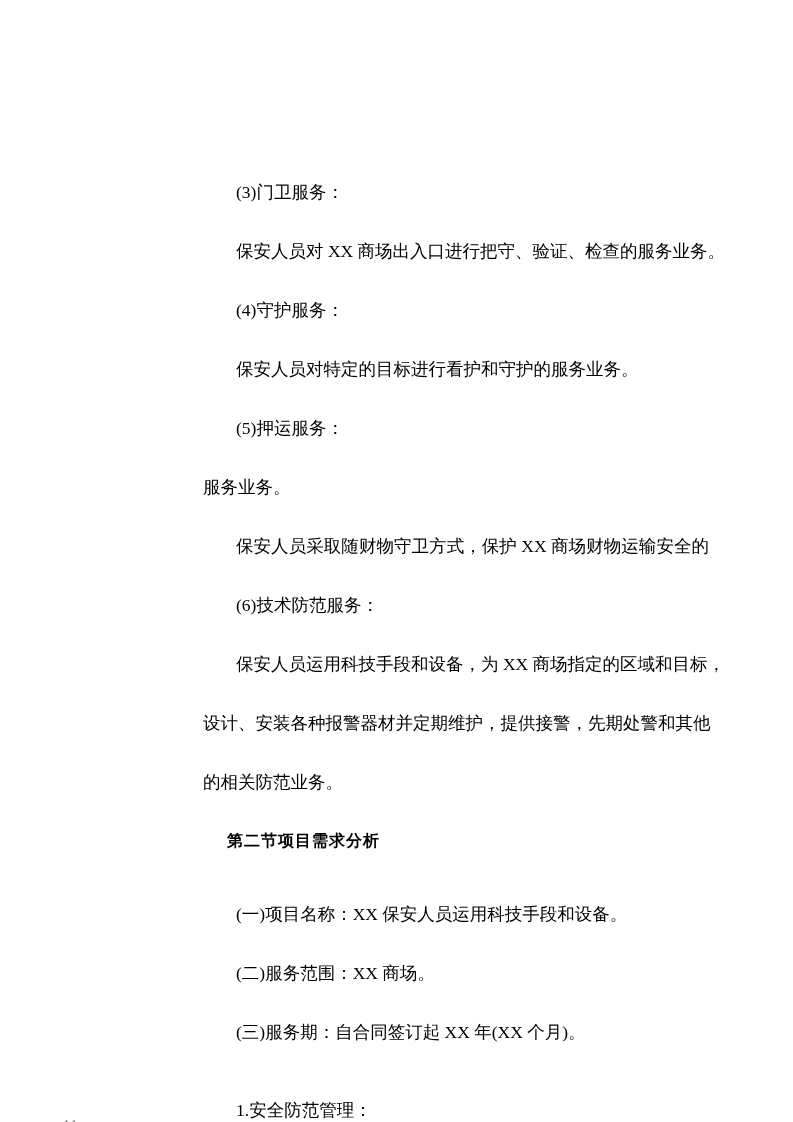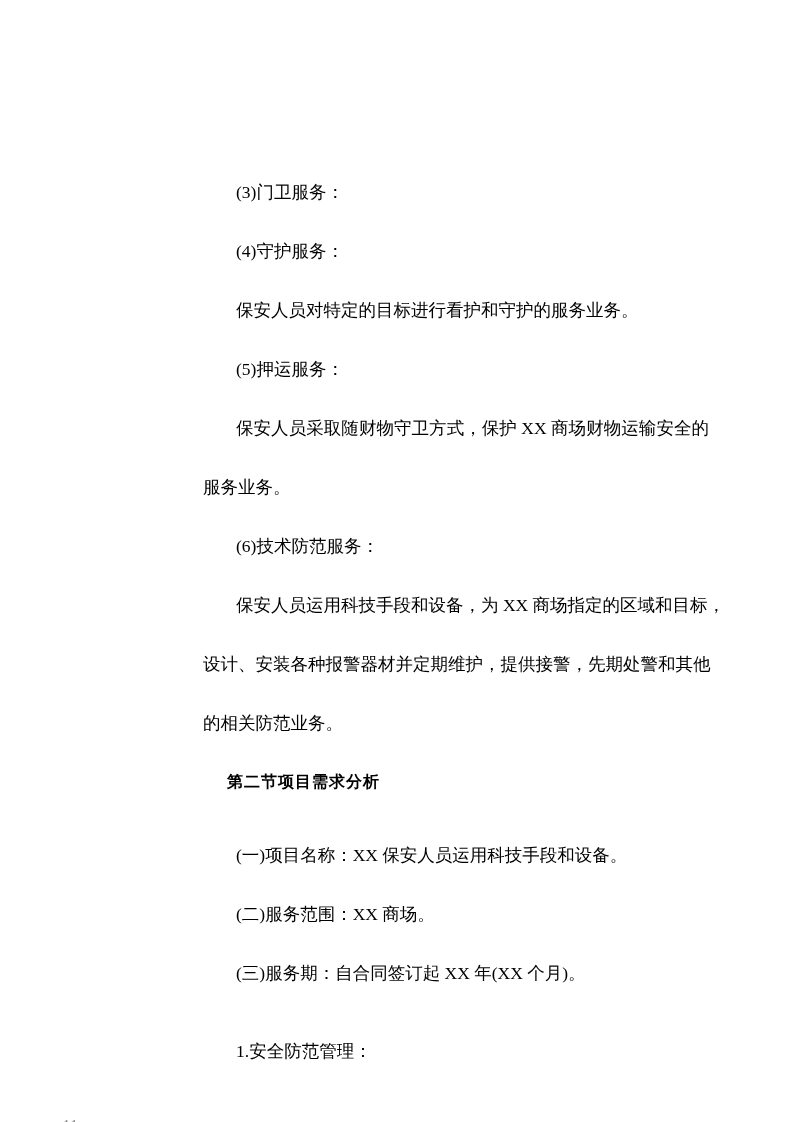--- a/index.html
+++ b/index.html
@@ -57,27 +57,28 @@
     letter-spacing: 1px;
   }
 </style>
 </head>
 <body>
 
 <div class="page">
   <div class="content">
 
     <div class="line indent">(3)门卫服务：</div>
+    <div class="line indent">保安人员对 XX 商场出入口进行把守、验证、检查的服务业务。</div>
 
     <div class="line indent">(4)守护服务：</div>
     <div class="line indent">保安人员对特定的目标进行看护和守护的服务业务。</div>
 
     <div class="line indent">(5)押运服务：</div>
+    <div class="line">服务业务。</div>
     <div class="line indent fill">保安人员采取随财物守卫方式，保护 XX 商场财物运输安全的</div>
-    <div class="line">服务业务。</div>
 
     <div class="line indent">(6)技术防范服务：</div>
     <div class="line indent fill">保安人员运用科技手段和设备，为 XX 商场指定的区域和目标，</div>
     <div class="line fill">设计、安装各种报警器材并定期维护，提供接警，先期处警和其他</div>
     <div class="line">的相关防范业务。</div>
 
     <div class="heading mt-h1">第二节项目需求分析</div>
 
 
     <div class="line indent mt-p1">(一)项目名称：XX 保安人员运用科技手段和设备。</div>

